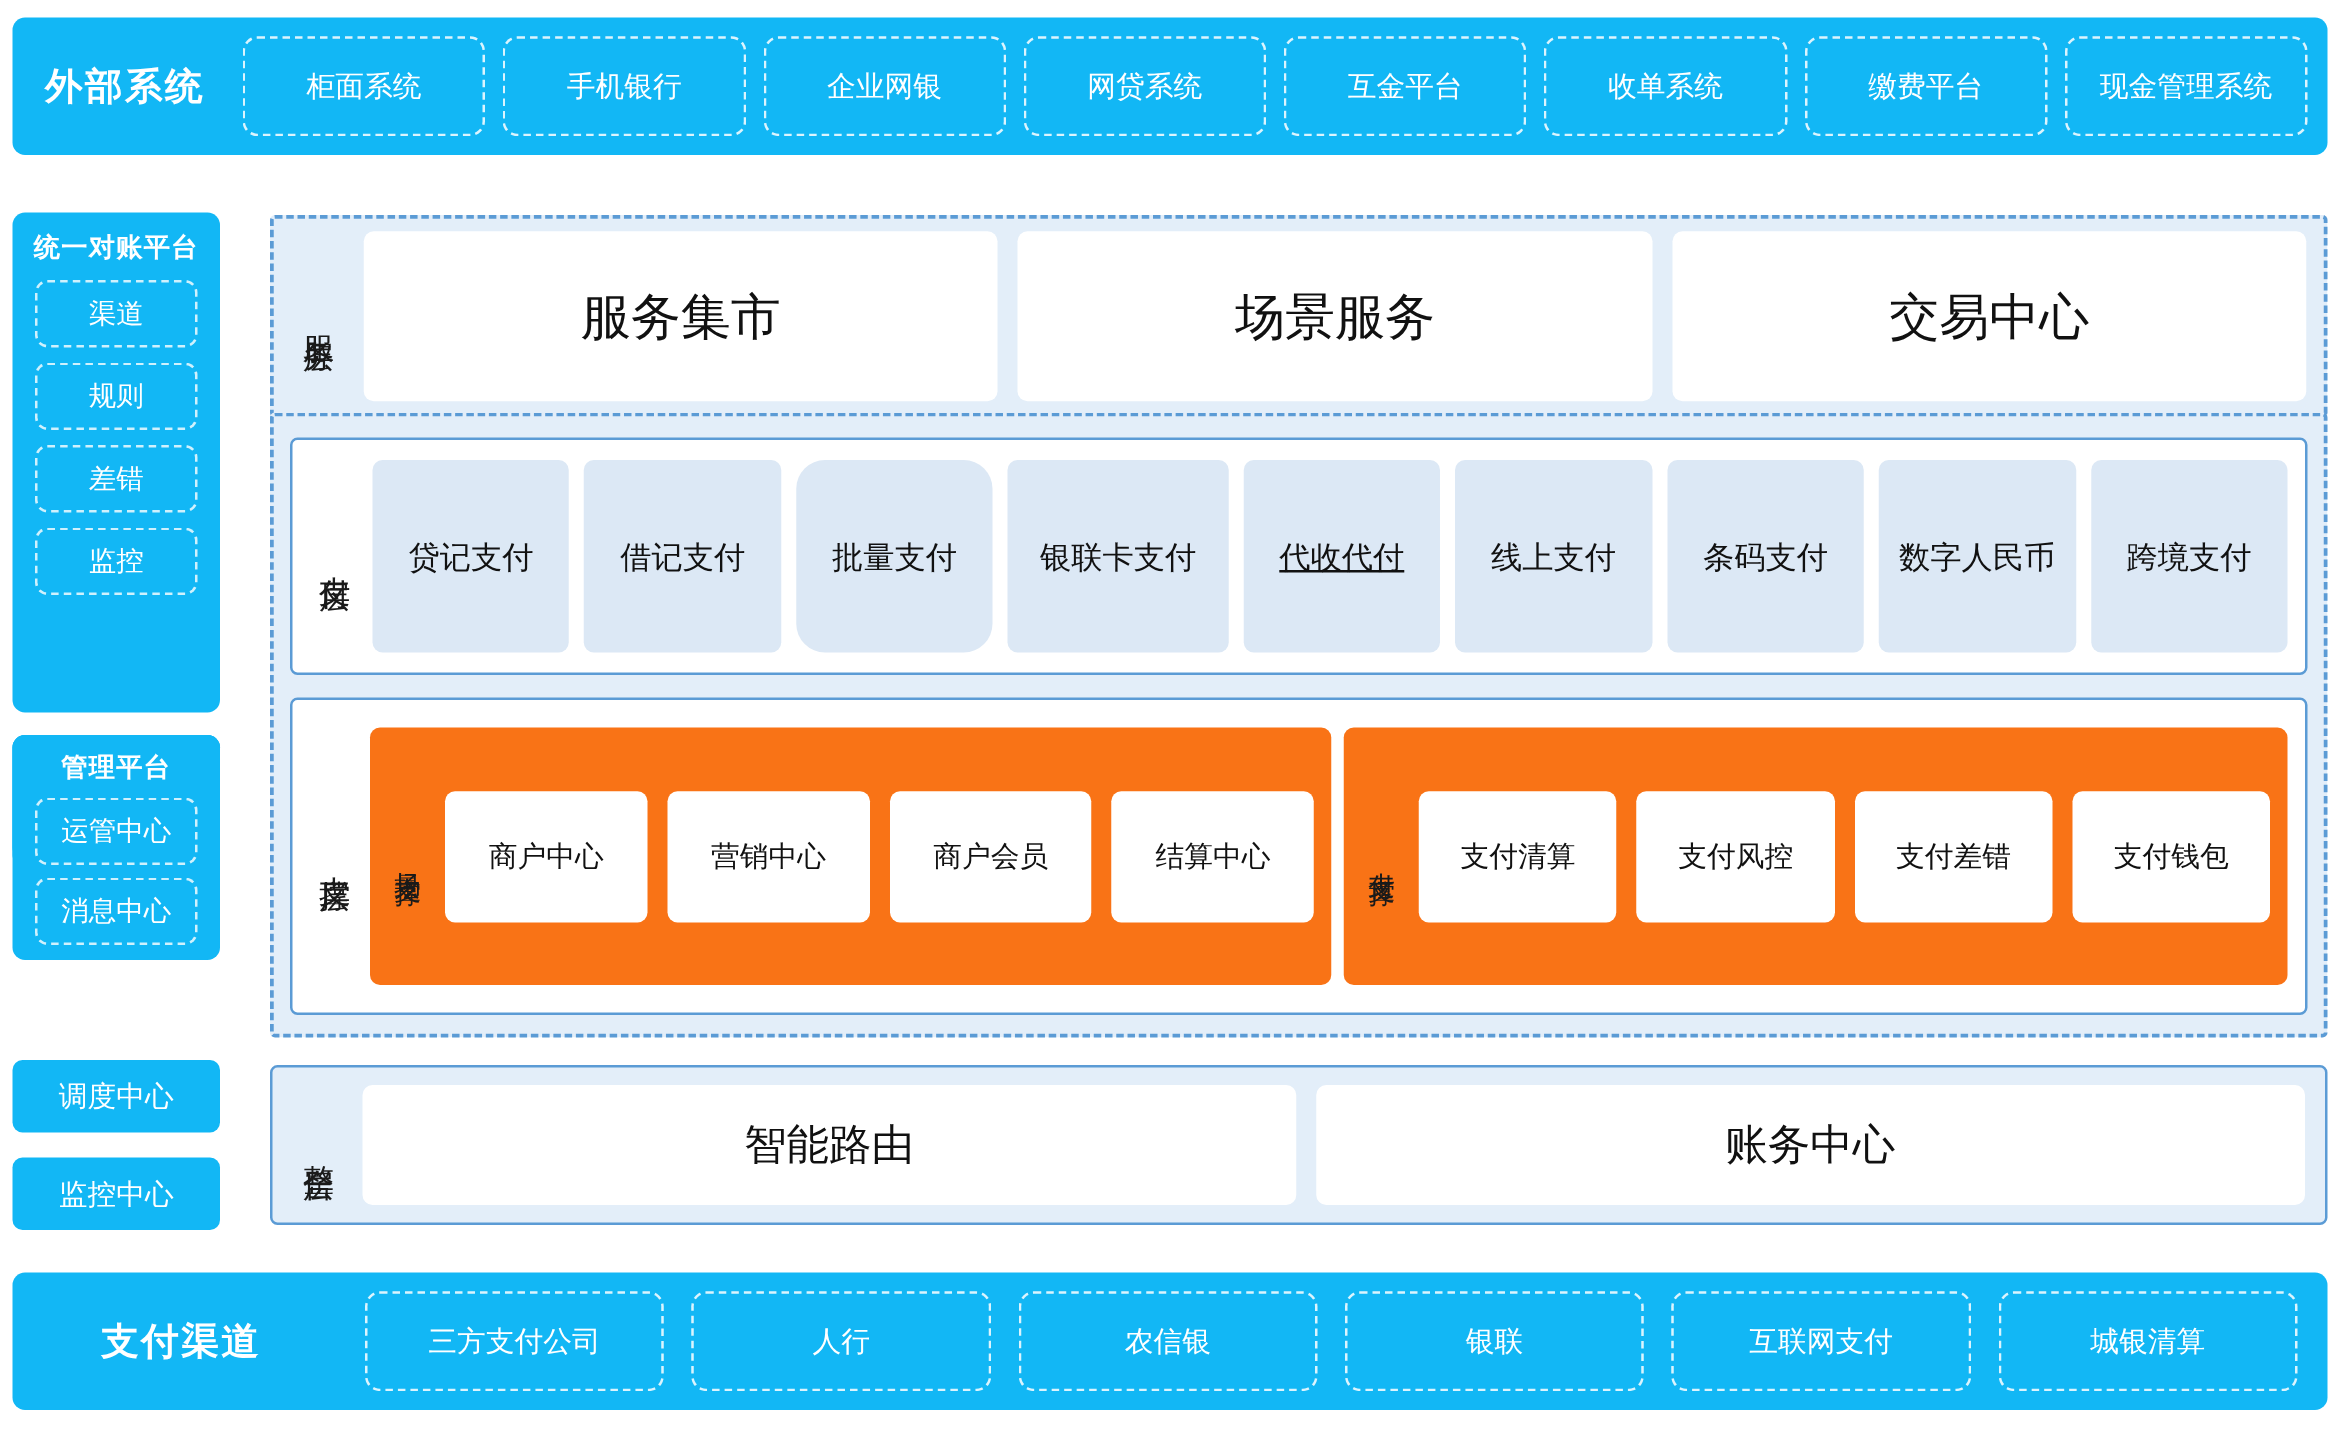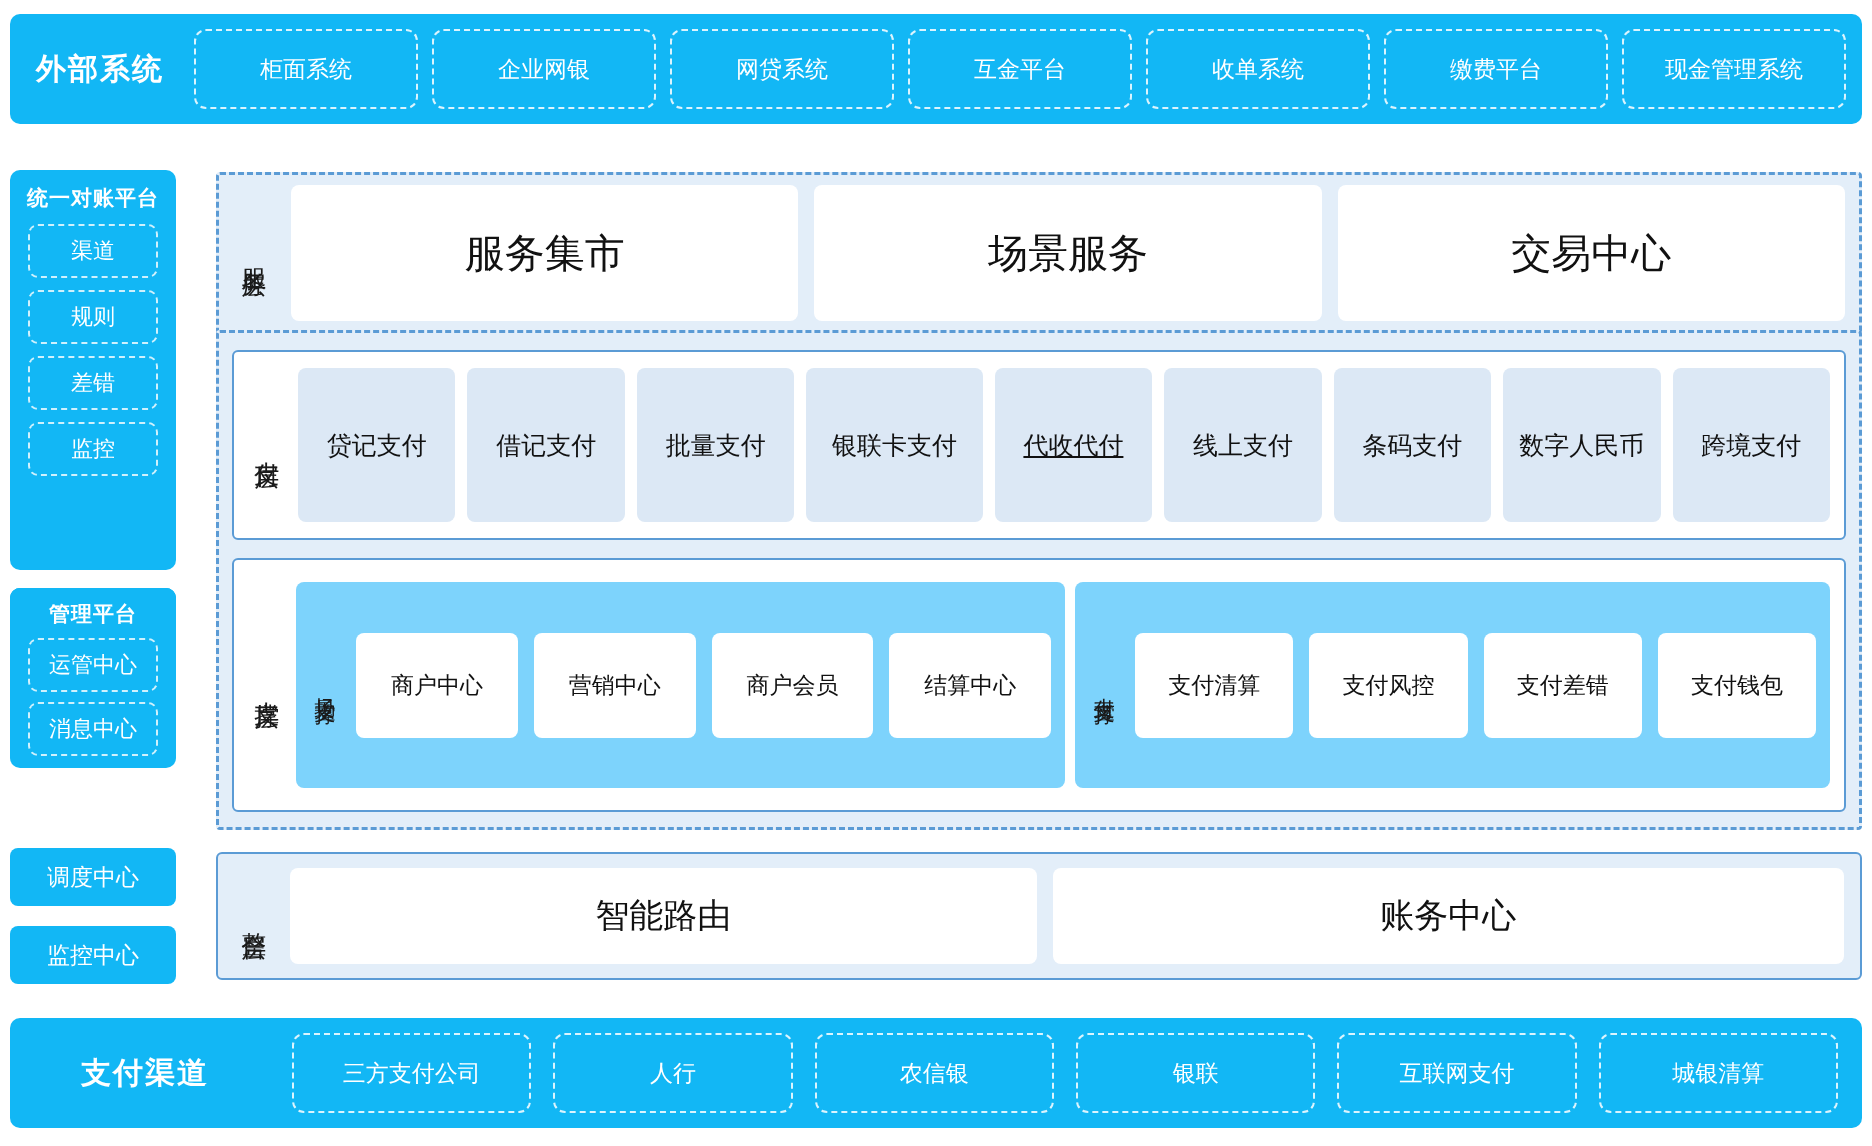--- a/index.html
+++ b/index.html
@@ -149,37 +149,38 @@
     justify-content: center;
     color: #111;
     text-align: center;
   }
 
   .big-label { font-size: 40px; }
   .mid-label { font-size: 25px; }
   .sm-label  { font-size: 23px; }
 
   .subgroup {
-    background: #7dd3fc;
+    background: #f97316;
     border-radius: 8px;
     display: flex;
     align-items: center;
     height: 150px;
     padding: 0 14px;
     gap: 16px;
   }
 </style>
 </head>
 <body>
 
 <div class="page">
 
   <div class="blue-bar" style="left:10px; top:14px; width:1852px; height:110px; padding:0 16px 0 10px; gap:14px;">
     <div class="blue-bar-title" style="width:160px;">外部系统</div>
     <div class="dashed-chip">柜面系统</div>
+    <div class="dashed-chip">手机银行</div>
     <div class="dashed-chip">企业网银</div>
     <div class="dashed-chip">网贷系统</div>
     <div class="dashed-chip">互金平台</div>
     <div class="dashed-chip">收单系统</div>
     <div class="dashed-chip">缴费平台</div>
     <div class="dashed-chip">现金管理系统</div>
   </div>
 
   <div class="rail-panel" style="left:10px; top:170px; width:166px; height:400px; padding-top:14px; gap:12px;">
     <div class="rail-panel-title">统一对账平台</div>
@@ -219,21 +220,21 @@
     </div>
   </div>
 
   <div class="dashdot-box" style="left:216px; top:330px; width:1646px; height:500px; border:3px dashed #5B9BD5; background:#E3EEF9;"></div>
 
   <div class="solid-box" style="left:232px; top:350px; width:1614px; height:190px;">
     <div class="row-inner" style="padding:16px 14px; gap:12px;align-items:center;">
       <div class="vlabel" style="width:38px; height:100%;">支付层</div>
       <div class="card-tint mid-label" style="flex:1 1 0; height:100%;">贷记支付</div>
       <div class="card-tint mid-label" style="flex:1 1 0; height:100%;">借记支付</div>
-      <div class="card-tint mid-label" style="flex:1 1 0; height:100%;">批量支付</div>
+      <div class="card-tint mid-label" style="flex:1 1 0; height:100%;border-radius:23px;">批量支付</div>
       <div class="card-tint mid-label" style="flex:1.12 1 0; height:100%;">银联卡支付</div>
       <div class="card-tint mid-label" style="flex:1 1 0; height:100%;text-decoration:underline;">代收代付</div>
       <div class="card-tint mid-label" style="flex:1 1 0; height:100%;">线上支付</div>
       <div class="card-tint mid-label" style="flex:1 1 0; height:100%;">条码支付</div>
       <div class="card-tint mid-label" style="flex:1 1 0; height:100%;">数字人民币</div>
       <div class="card-tint mid-label" style="flex:1 1 0; height:100%;">跨境支付</div>
     </div>
   </div>
 
   <div class="solid-box" style="left:232px; top:558px; width:1614px; height:254px;">

